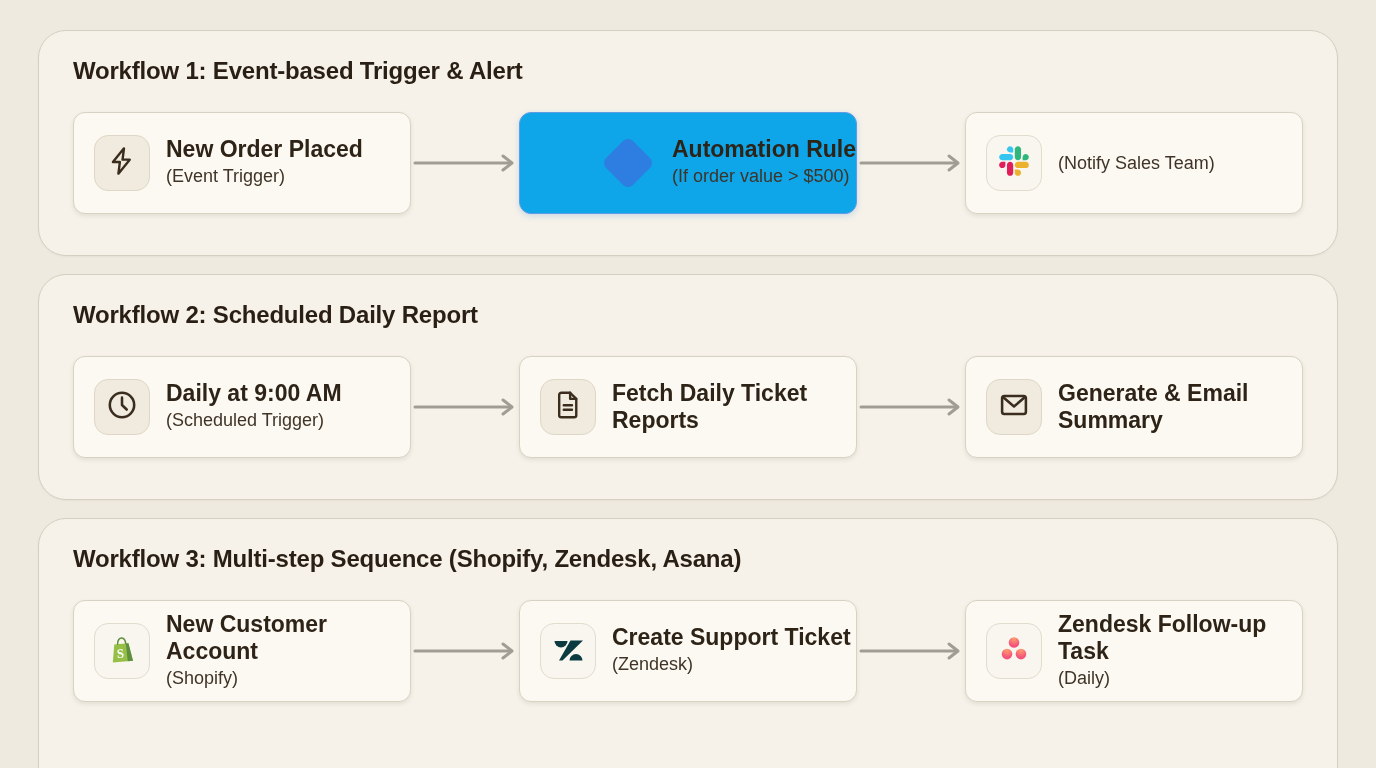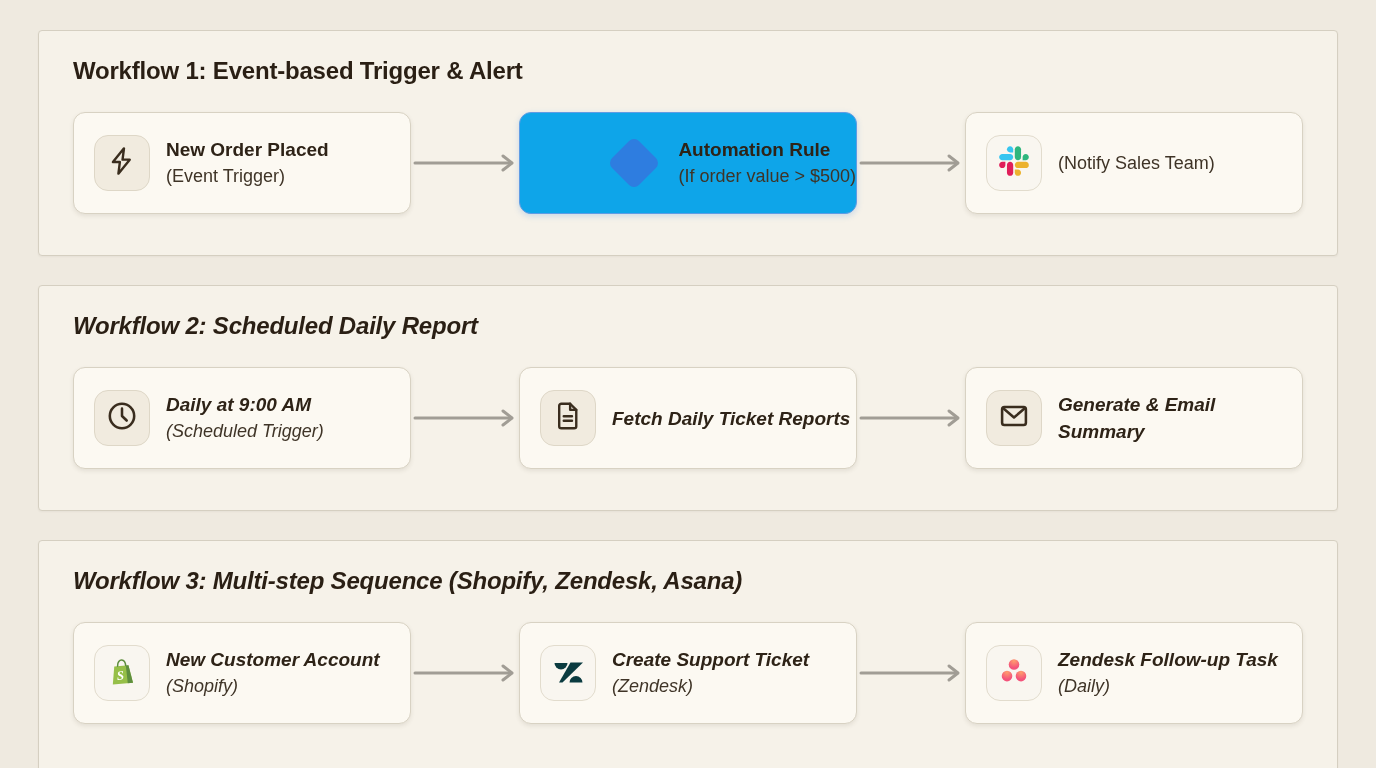--- a/index.html
+++ b/index.html
@@ -7,26 +7,26 @@
   body {
     background:#efeae0;
     font-family:"Liberation Sans", sans-serif;
     color:#2b2014;
     overflow:hidden;
   }
   .canvas { padding:30px 38px 0 38px; display:flex; flex-direction:column; }
   .panel {
     background:#f6f2e9;
     border:1px solid #d5cfc1;
-    border-radius:4px;
+    border-radius:28px;
     box-shadow:0 1px 2px rgba(80,65,40,.05);
     padding:26px 34px 0 34px;
     height:226px;
   }
-  .panel + .panel { margin-top:29px;font-style:italic; }
+  .panel + .panel { margin-top:18px; }
   .panel:last-child { height:280px; }
   .panel-title {
     font-size:24px;
     font-weight:700;
     letter-spacing:-0.2px;
     color:#2a1f14;
   }
   .row {
     margin-top:27px;
     display:flex;
@@ -64,21 +64,21 @@
     display:flex; align-items:center; justify-content:center;
     flex:none;
   }
   .diamond {
     width:38px; height:38px;
     background:#2e7de0;
     border-radius:7px;
     transform:rotate(45deg);
   }
   .node-text { margin-left:16px; line-height:27px; }
-  .node-title { font-size:19px; font-weight:700; color:#2e2317; }
+  .node-title { font-size:23px; font-weight:700; color:#2e2317; }
   .node-sub   { font-size:18px; font-weight:400; color:#3f3427; }
   .arrow {
     flex:1;
     display:flex; align-items:center; justify-content:center;
   }
   .stroke-icon { stroke:#3a2d1e; fill:none; stroke-width:1.8; stroke-linecap:round; stroke-linejoin:round; }
 </style>
 </head>
 <body>
 

